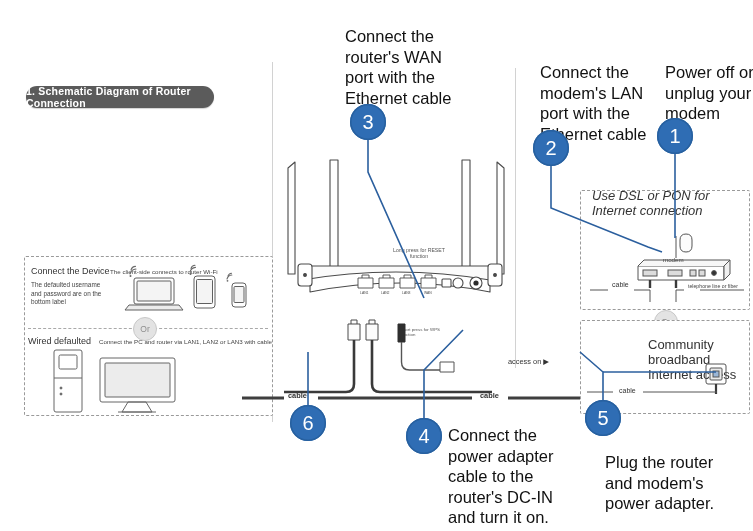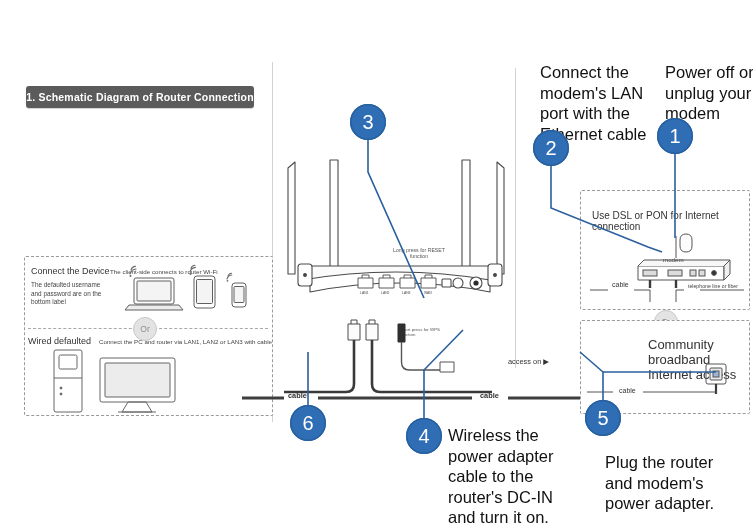--- a/index.html
+++ b/index.html
@@ -8,22 +8,22 @@
     font-family:"Liberation Sans", sans-serif;
     color:#141414;
   }
   #stage{position:absolute;inset:0;width:753px;height:531px;}
 
   
   .abs{position:absolute;}
 
   
   .section-badge{
-    left:26px;top:86px;width:228px;height:22px;
-    background:#5b5b5b;border-radius:3px;
+    left:26px;top:86px;width:188px;height:22px;
+    background:#5b5b5b;border-radius:11px;
     display:flex;align-items:center;justify-content:center;
     color:#ffffff;font-size:10.5px;font-weight:bold;letter-spacing:.2px;
     box-shadow:0 1px 1px rgba(0,0,0,.18);
   }
 
   
   .anno{
     font-size:16.5px;line-height:20.5px;color:#111111;
     font-family:"Liberation Sans", sans-serif;
   }
@@ -81,21 +81,21 @@
     display:flex;align-items:center;justify-content:center;
     font-size:8.5px;font-weight:normal;color:#8e8e8e;
   }
   .or-left{left:133px;top:317px;}
   .or-right{left:654px;top:310px;}
   .or-line{height:1px;border-top:1px dashed #a9a9a9;}
 
   
   .panel-right-top{left:580px;top:190px;width:168px;height:118px;}
   .panel-right-bot{left:580px;top:320px;width:168px;height:92px;}
-  .lbl-dsl{left:592px;top:210px;font-size:10px;color:#333;}
+  .lbl-dsl{left:592px;top:188px;font-size:13px;color:#333;font-style:italic;}
   .lbl-modem{left:663px;top:256px;font-size:6.2px;color:#444;}
   .lbl-cable-r1{left:612px;top:281px;font-size:7px;color:#333;}
   .lbl-telfiber{left:688px;top:283px;font-size:5.2px;color:#444;}
   .lbl-community{left:648px;top:337px;font-size:13px;color:#333;}
   .lbl-cable-r2{left:619px;top:387px;font-size:7px;color:#333;}
 
   
   .lbl-reset{left:388px;top:247px;width:62px;font-size:5.2px;line-height:6.4px;color:#555;text-align:center;}
   .lbl-wps{left:400px;top:327px;width:44px;font-size:4.4px;line-height:5.4px;color:#555;}
   .lbl-switchon{left:508px;top:357px;font-size:7.4px;color:#333;}
@@ -297,29 +297,30 @@
   <svg id="leaders" viewBox="0 0 753 531">
     <path class="leader" d="M368 140 L368 172 L424 298"></path>
     <path class="leader" d="M551 166 L551 208 L648 247 L662 252"></path>
     <path class="leader" d="M675 154 L675 238"></path>
     <path class="leader" d="M308 405 L308 352"></path>
     <path class="leader" d="M424 418 L424 370 L463 330"></path>
     <path class="leader" d="M603 400 L603 372 L580 352"></path>
     <path class="leader" d="M603 372 L716 372"></path>
   </svg>
 
+  <div class="abs anno anno-3">Connect the router's WAN port with the Ethernet cable</div>
   <div class="abs step step-3">3</div>
 
   <div class="abs anno anno-2">Connect the modem's LAN port with the Ethernet cable</div>
   <div class="abs step step-2">2</div>
 
   <div class="abs anno anno-1">Power off or unplug your modem</div>
   <div class="abs step step-1">1</div>
 
   <div class="abs step step-6">6</div>
 
-  <div class="abs anno anno-4">Wireless the power adapter cable to the router's DC-IN and turn it on.</div>
+  <div class="abs anno anno-4">Connect the power adapter cable to the router's DC-IN and turn it on.</div>
   <div class="abs step step-4">4</div>
 
   <div class="abs anno anno-5">Plug the router and modem's power adapter.</div>
   <div class="abs step step-5">5</div>
 
 </div>
 
 </body></html>

